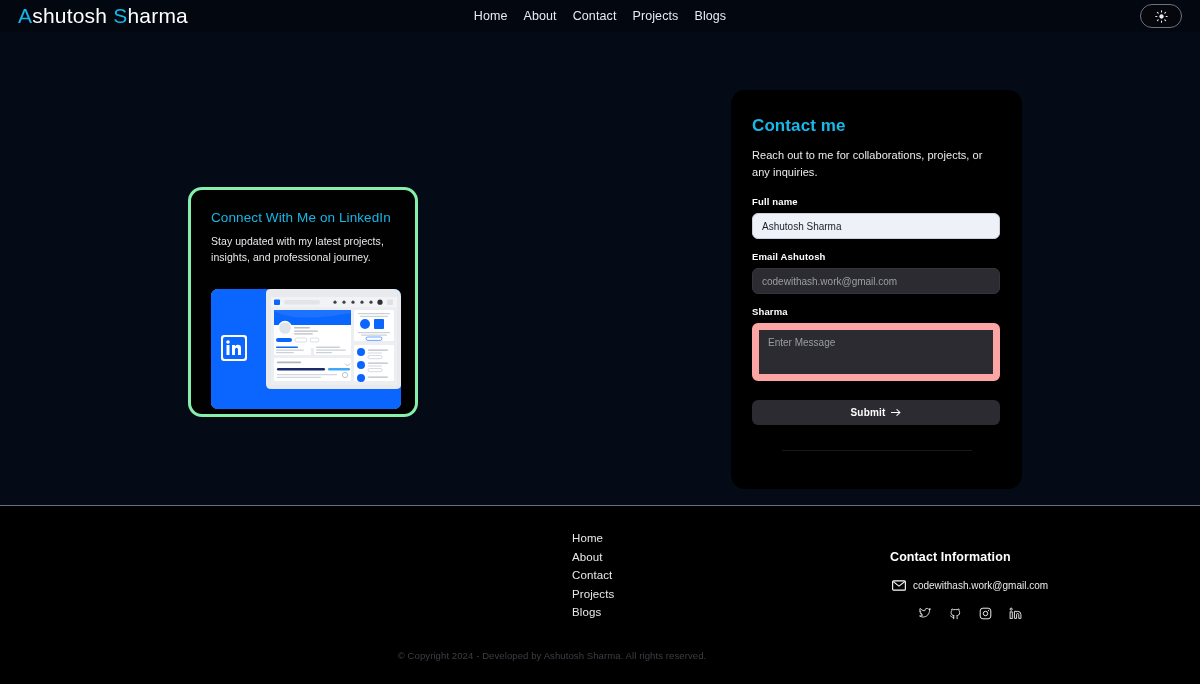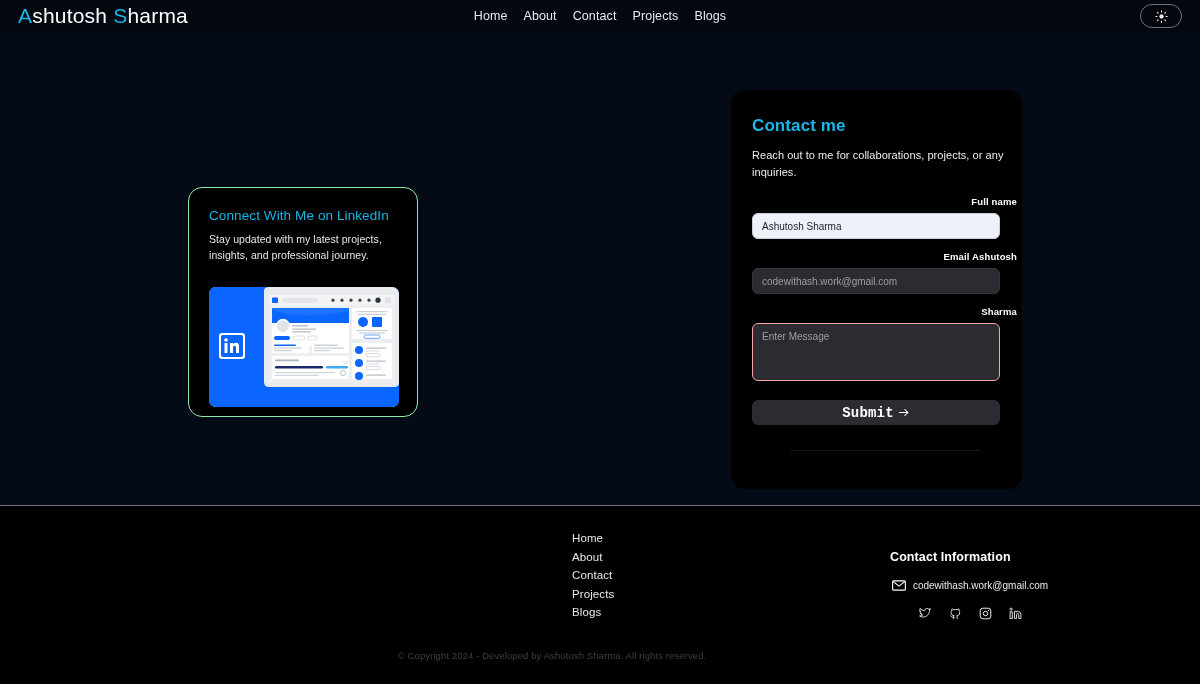--- a/index.html
+++ b/index.html
@@ -41,21 +41,21 @@
   }
   .theme-toggle svg { display: block; }
 
   
   .main { position: relative; height: 472px; width: 100%; background: #050b16; }
 
   
   .li-card {
     position: absolute; left: 188px; top: 155px;
     width: 230px; height: 230px;
-    background: #010101; border: 1px solid #86efac;
+    background: #010101; border: 3px solid #86efac;
     border-radius: 14px;
     padding: 20px 20px 16px 20px;
   }
   .li-title {
     color: #16b6e8; font-size: 13.5px; font-weight: 400;
     letter-spacing: .1px; margin-bottom: 9px;
   }
   .li-desc {
     color: #e6e8ec; font-size: 10.5px; line-height: 1.5;
     letter-spacing: .05px; margin-bottom: 23px;
@@ -64,59 +64,59 @@
     position: relative; width: 190px; height: 120px;
     border-radius: 7px; overflow: hidden; background: #eef0f3;
   }
   .li-img-svg { display: block; width: 190px; height: 120px; }
 
   
   .contact-card {
     position: absolute; left: 731px; top: 58px;
     width: 291px; height: 399px;
     background: #000000; border-radius: 14px;
-    padding: 26px 5px 0 21px;
+    padding: 26px 21px 0 21px;
   }
   .contact-title {
     color: #19b8ea; font-size: 17px; font-weight: 700;
     letter-spacing: .1px; margin-bottom: 11px;
   }
   .contact-sub {
     color: #e9ebee; font-size: 11px; line-height: 1.52;
     margin-bottom: 16px; letter-spacing: .05px;
   }
   .fld-label {
     color: #ffffff; font-size: 9.5px; font-weight: 700;
-    letter-spacing: .15px; margin-bottom: 6px; display: block; text-align: right;
+    letter-spacing: .15px; margin-bottom: 6px; display: block;
   }
   .fld-input {
     width: 248px; height: 26px; border-radius: 6px;
     border: 1px solid #c9cfdd; background: #eef1f8;
     color: #1b1e26; font-size: 10px; padding: 0 9px;
     font-family: "Liberation Sans", sans-serif;
     outline: none; margin-bottom: 12px;
     display: block;
   }
   .fld-input.dark {
     background: #2b2b31; border: 1px solid #34343b; color: #d5d7dc;
   }
   .fld-input.dark::placeholder { color: #9b9ea6; }
   .fld-textarea {
     width: 248px; height: 58px; border-radius: 6px;
-    background: #2b2b31; border: 1px solid #fca5a5;
+    background: #2b2b31; border: 7px solid #fca5a5;
     color: #d5d7dc; font-size: 10px; padding: 7px 9px;
     font-family: "Liberation Sans", sans-serif;
     outline: none; resize: none; display: block; margin-bottom: 19px;
   }
   .fld-textarea::placeholder { color: #9b9ea6; }
   .submit-btn {
     width: 248px; height: 25px; border-radius: 6px;
     background: #2b2b31; border: none;
-    color: #ffffff; font-size: 14px; font-weight: 700;
-    font-family: Liberation Mono, monospace;
+    color: #ffffff; font-size: 10px; font-weight: 700;
+    font-family: Liberation Sans, sans-serif;
     cursor: pointer; letter-spacing: .2px;
     display: flex; align-items: center; justify-content: center; gap: 5px;
   }
   .form-divider {
     margin: 25px auto 0 auto; width: 190px; height: 1px;
     background: #16181d;
   }
 
   
   .footer {

